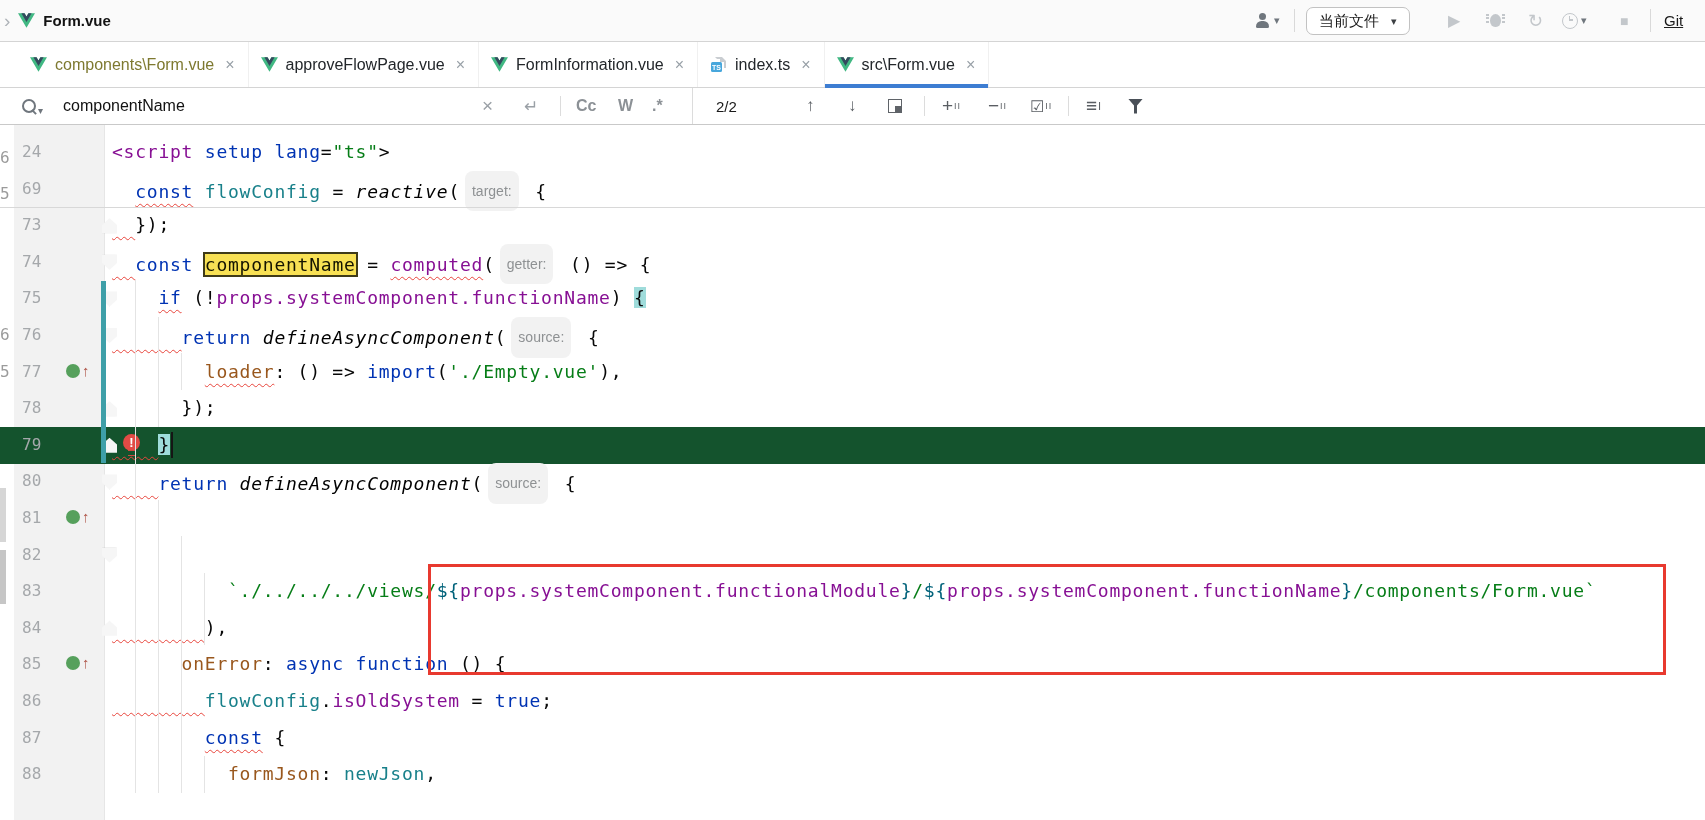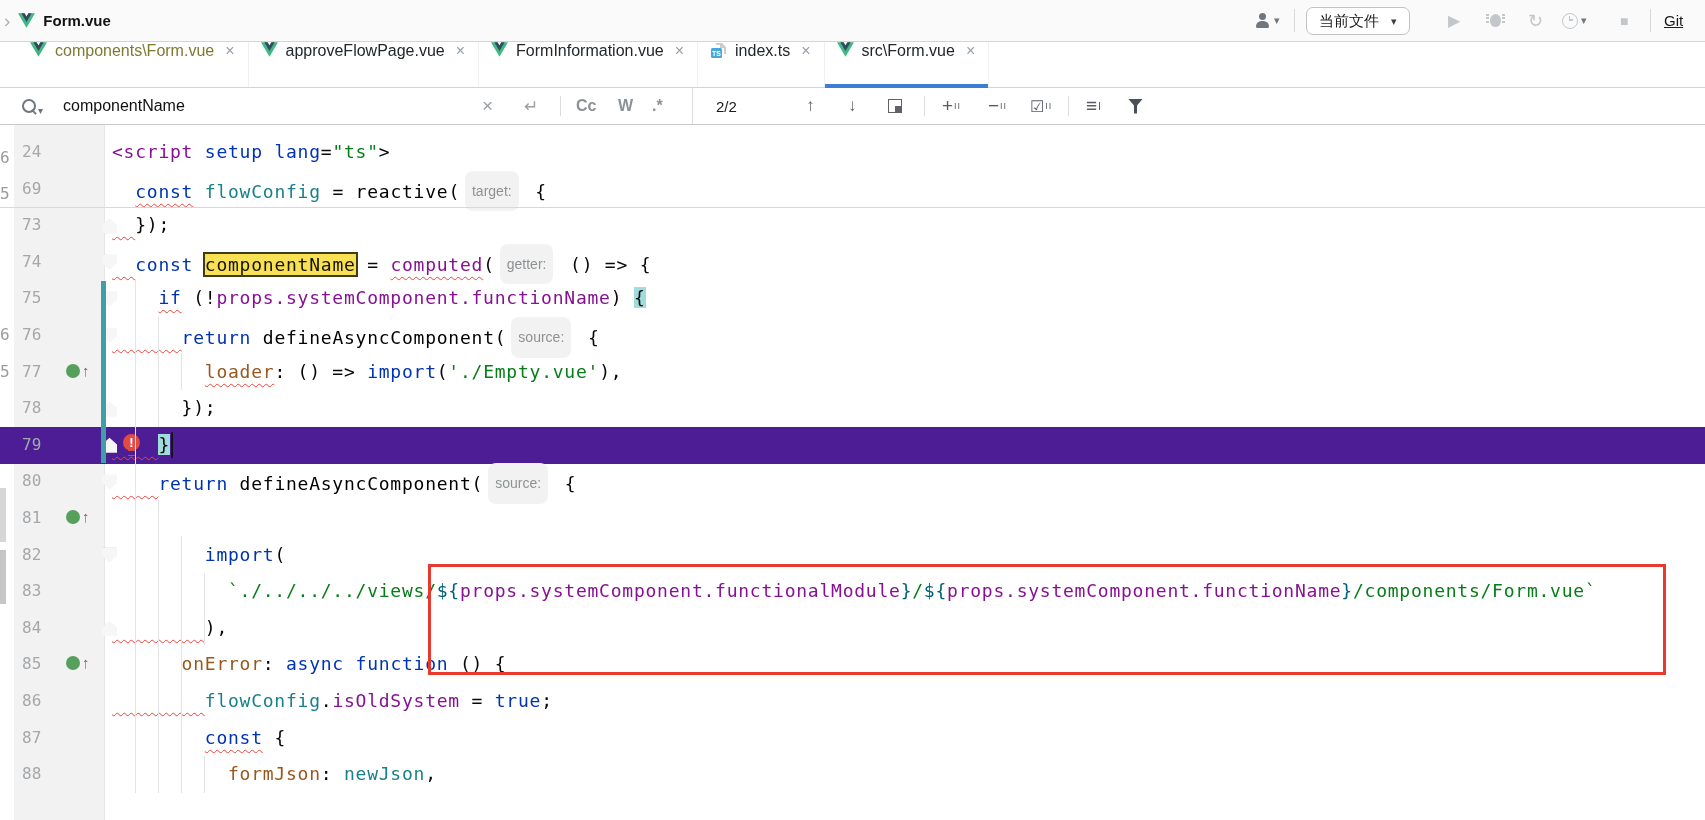--- a/index.html
+++ b/index.html
@@ -28,21 +28,21 @@
                box-shadow:0 4px 0 #C3C7CB,0 -3px 0 #C3C7CB;}
   .bug::after{content:"";position:absolute;right:-4px;top:3px;width:3px;height:2px;background:#C3C7CB;
               box-shadow:0 4px 0 #C3C7CB,0 -3px 0 #C3C7CB;}
   .clock{position:relative;width:14px;height:14px;border:1.6px solid #C3C7CB;border-radius:50%;}
   .clock::after{content:"";position:absolute;left:5.6px;top:2px;width:1.6px;height:5px;background:#C3C7CB;}
   .clock::before{content:"";position:absolute;left:5.6px;top:5.6px;width:4px;height:1.6px;background:#C3C7CB;}
   #vcs-label{font-size:15px;color:#1a1a1a;}
   
   #tabbar{position:absolute;left:0;top:42px;width:100%;height:45px;background:#fff;border-bottom:1px solid #D4D4D4;}
   #tabs{display:flex;height:100%;margin-left:18px;}
-  .tab{display:flex;align-items:flex-start;gap:8px;padding:0 13px 0 12px;font-size:16px;color:#23272B;
+  .tab{display:flex;align-items:center;gap:8px;padding:0 13px 0 12px;font-size:16px;color:#23272B;
        position:relative;border-right:1px solid #F0F0F0;}
   .tab.modified .tablabel{color:#7E7930;}
   .tab.active{background:#fff;}
   .tab.active::after{content:"";position:absolute;left:0;right:0;bottom:-1px;height:4px;background:#3D7DD2;}
   .tabicon{display:flex;align-items:center;}
   .tabclose{color:#98A0A7;font-size:16px;margin-left:3px;}
   
   #searchbar{position:absolute;left:0;top:88px;width:100%;height:36px;background:#fff;
              border-bottom:1px solid #C9C9C9;}
   .sb{position:absolute;top:0;height:36px;display:flex;align-items:center;}
@@ -58,21 +58,21 @@
   .fsq{position:relative;width:12px;height:12px;border:1.7px solid #5F6368;}
   .fsq::after{content:"";position:absolute;right:0;bottom:0;width:6px;height:6px;background:#5F6368;}
   .sub{font-size:9px;color:#5F6368;vertical-align:-4px;margin-left:1px;letter-spacing:1px;}
   .funnel{width:15px;height:15px;background:#4A5058;clip-path:polygon(0 0,100% 0,60% 46%,60% 100%,40% 100%,40% 46%);}
   #result-count{font-size:15px;color:#1a1a1a;}
   
   #editor{position:absolute;left:0;top:125px;width:100%;height:695px;background:#fff;overflow:hidden;}
   #gutter-strip{position:absolute;left:14px;top:0;width:90px;height:100%;background:#F2F2F2;border-right:1px solid #E6E6E6;}
   #code-rows{position:absolute;left:0;top:0;width:100%;height:100%;}
   .row{position:absolute;left:0;width:1705px;height:37px;}
-  .row.cur{background:#4c1d95;}
+  .row.cur{background:#14532d;}
   .lnum{position:absolute;left:22px;top:0;line-height:36.6px;font-family:"DejaVu Sans Mono",monospace;
         font-size:16px;color:#A5A8AB;}
   .fold{position:absolute;left:102px;top:11px;width:15px;height:15px;background:#F6F6F6;
         filter:drop-shadow(0 0 1px #ACACAC);}
   .fold.down{clip-path:polygon(0 0,100% 0,100% 55%,50% 100%,0 55%);}
   .fold.up{clip-path:polygon(50% 0,100% 45%,100% 100%,0 100%,0 45%);}
   .gmark{position:absolute;left:66px;top:10px;display:flex;align-items:center;}
   .gmark i{font-style:normal;}
   .gcirc{display:inline-block;width:14px;height:14px;border-radius:50%;background:#56A05C;}
   .garrow{color:#B0564A;font-size:15px;font-weight:700;margin-left:2px;line-height:14px;}
@@ -80,21 +80,21 @@
         color:#fff;font-size:13px;font-weight:700;text-align:center;line-height:17px;}
   .bulb::after{content:"";position:absolute;left:5px;bottom:-5px;width:7px;height:4px;
                border-top:1.6px solid #D04840;border-bottom:1.6px solid #D04840;}
   .code{position:absolute;left:112px;top:0;line-height:36.6px;white-space:pre;
         font-family:"DejaVu Sans Mono",monospace;font-size:18px;letter-spacing:0.76px;color:#080808;}
   .tk{white-space:pre;}
   .tk-pln{color:#080808;}
   .tk-kw{color:#0033B3;}
   .tk-tag{color:#871094;}
   .tk-str{color:#067D17;}
-  .tk-fn{color:#000;}
+  .tk-fn{color:#000;font-style:italic;}
   .tk-fnp{color:#871094;}
   .tk-mem{color:#871094;}
   .tk-var{color:#18808A;}
   .tk-prop{color:#99571D;}
   .tk-intp{color:#00627A;}
   .sq,.ws-sq{text-decoration-line:underline;text-decoration-style:wavy;text-decoration-color:#E8453C;
              text-decoration-thickness:1.2px;text-underline-offset:5px;text-decoration-skip-ink:none;}
   .ws-sq{color:transparent;}
   .match{background:#F8E154;outline:2px solid #3F3B18;color:#141400;}
   .brace-hl{background:#9FDCDB;}
@@ -330,21 +330,20 @@
         <div class="row" style="top: 375px;">
           <span class="lnum">81</span>
           <span class="gmark">
             <i class="gcirc"></i>
             <i class="garrow">↑</i>
           </span>
         </div>
         <div class="row" style="top: 411.6px;">
           <span class="lnum">82</span>
           <span class="fold down"></span>
-          <span class="code"><span class="tk tk-pln">        </span><span class="tk tk-kw">import</span><span class="tk tk-pln">(</span></span>
         </div>
         <div class="row" style="top: 448.2px;">
           <span class="lnum">83</span>
           <span class="code"><span class="tk tk-pln">          </span><span class="tk tk-str">`./../../../views/</span><span class="tk tk-intp">${</span><span class="tk tk-mem">props.systemComponent.functionalModule</span><span class="tk tk-intp">}</span><span class="tk tk-str">/</span><span class="tk tk-intp">${</span><span class="tk tk-mem">props.systemComponent.functionName</span><span class="tk tk-intp">}</span><span class="tk tk-str">/components/Form.vue`</span></span>
         </div>
         <div class="row" style="top: 484.8px;">
           <span class="lnum">84</span>
           <span class="fold up"></span>
           <span class="code"><span class="tk ws-sq">        </span><span class="tk tk-pln">),</span></span>
         </div>

